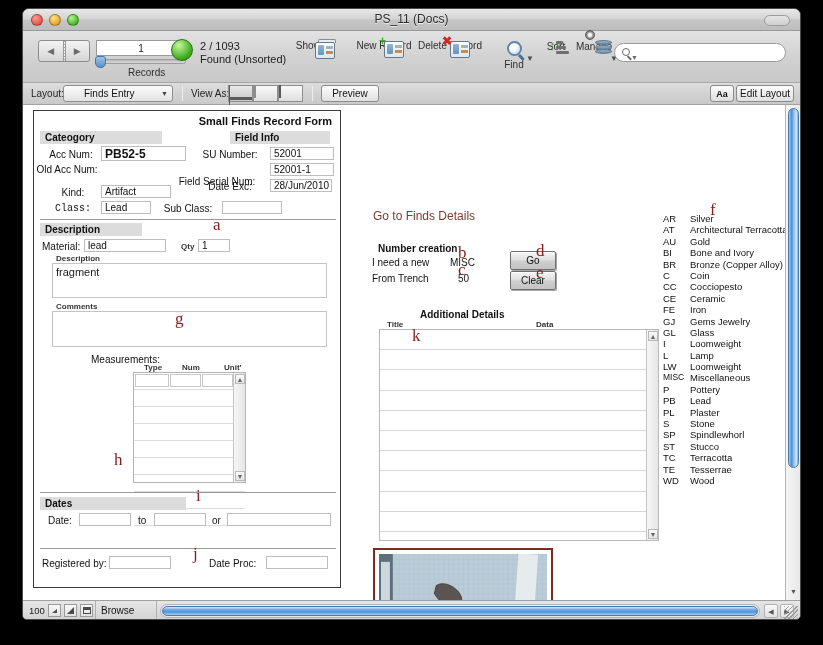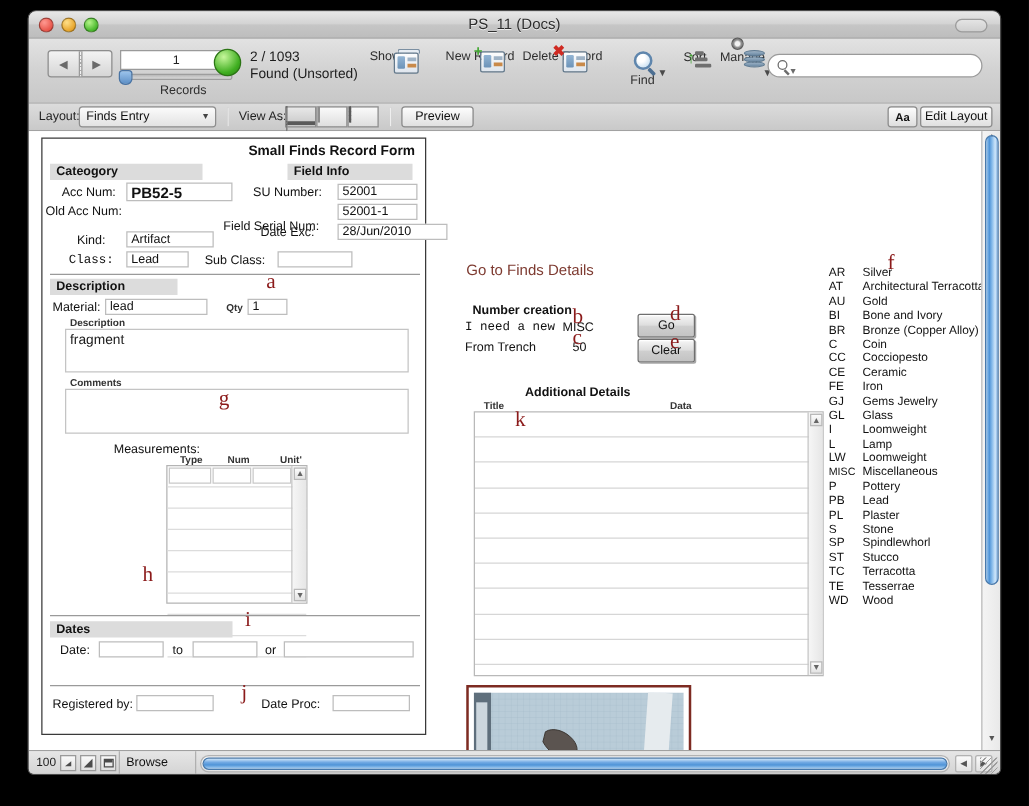--- a/index.html
+++ b/index.html
@@ -174,21 +174,21 @@
     position: relative; height: 22px;
     background: linear-gradient(to bottom,#dcdcdc,#c9c9c9);
     border-bottom: 1px solid #a2a2a2;
     font-size: 10px; color: #1f1f1f;
   }
   .lb-text { position: absolute; top: 5px; }
   .popup {
     position: absolute; height: 17px; top: 2px;
     background: linear-gradient(to bottom,#fbfbfb,#e2e2e2);
     border: 1px solid #8e8e8e; border-radius: 3px;
-    font-size: 10px; color: #111; line-height: 16px; padding-left: 5px;
+    font-size: 10px; color: #111; line-height: 16px; padding-left: 20px;
   }
   .popup .pk { position: absolute; right: 4px; top: 0; font-size: 7px; color: #444; }
   .vsep { position: absolute; top: 3px; width: 1px; height: 15px; background: #aeaeae; border-right: 1px solid #efefef; }
   .viewbtn {
     position: absolute; top: 2px; height: 17px; width: 25px;
     border: 1px solid #8e8e8e;
     background: linear-gradient(to bottom,#fafafa,#dedede);
   }
   .viewbtn.sel { background: linear-gradient(to bottom,#e8e8e8,#c6c6c6); }
   .mini-form { width: 15px; height: 9px; border: 1px solid #5a5a5a; background: #fff; margin: 3px auto; }
@@ -490,21 +490,21 @@
           <div class="lbl r" style="left:124px; top:92px; width:60px;">Sub Class:</div>
           <div class="fld" style="left:188px; top:90px; width:60px;"></div>
 
           <div class="lbl r" style="left:160px; top:38px; width:72px;">SU Number:</div>
           <div class="fld" style="left:236px; top:36px; width:64px;">52001</div>
 
           <div class="lbl r" style="left:134px; top:54px; width:98px;margin-top:11px;">Field Serial Num:</div>
           <div class="fld" style="left:236px; top:52px; width:64px;">52001-1</div>
 
           <div class="lbl r" style="left:160px; top:70px; width:72px;">Date Exc:</div>
-          <div class="fld" style="left:236px; top:68px; width:88px;">28/Jun/2010</div>
+          <div class="fld" style="left:236px; top:68px; width:62px;">28/Jun/2010</div>
 
           <div class="hrule" style="left:6px; top:108px; width:296px;"></div>
 
           <div class="secthead" style="left:6px; top:112px; width:102px;">Description</div>
           <div class="lbl" style="left:8px; top:130px;">Material:</div>
           <div class="fld" style="left:50px; top:128px; width:82px;">lead</div>
           <div class="tinylbl" style="left:147px; top:131px;">Qty</div>
           <div class="fld" style="left:164px; top:128px; width:32px;">1</div>
 
           <div class="tinylbl" style="left:22px; top:143px;">Description</div>
@@ -552,21 +552,21 @@
 
           <div class="lbl" style="left:8px; top:447px;">Registered by:</div>
           <div class="fld" style="left:75px; top:445px; width:62px;"></div>
           <div class="lbl" style="left:175px; top:447px;">Date Proc:</div>
           <div class="fld" style="left:232px; top:445px; width:62px;"></div>
         </div>
 
         <div class="gotolink" style="left:350px; top:104px;">Go to Finds Details</div>
 
         <div class="ncap" style="left:355px; top:138px;">Number creation</div>
-        <div class="lbl" style="left:349px; top:152px;font-family:Liberation Mono, monospace;">I need a new</div>
+        <div class="lbl" style="left:349px; top:152px;">I need a new</div>
         <div class="lbl" style="left:427px; top:152px;">MISC</div>
         <div class="lbl" style="left:349px; top:168px;">From Trench</div>
         <div class="lbl" style="left:435px; top:168px;">50</div>
 
         <div class="mac-btn" style="left:487px; top:146px; width:46px;">Go</div>
         <div class="mac-btn" style="left:487px; top:166px; width:46px;">Clear</div>
 
         <div class="ncap" style="left:397px; top:204px;">Additional Details</div>
         <div class="tinylbl" style="left:364px; top:215px;">Title</div>
         <div class="tinylbl" style="left:513px; top:215px;">Data</div>

